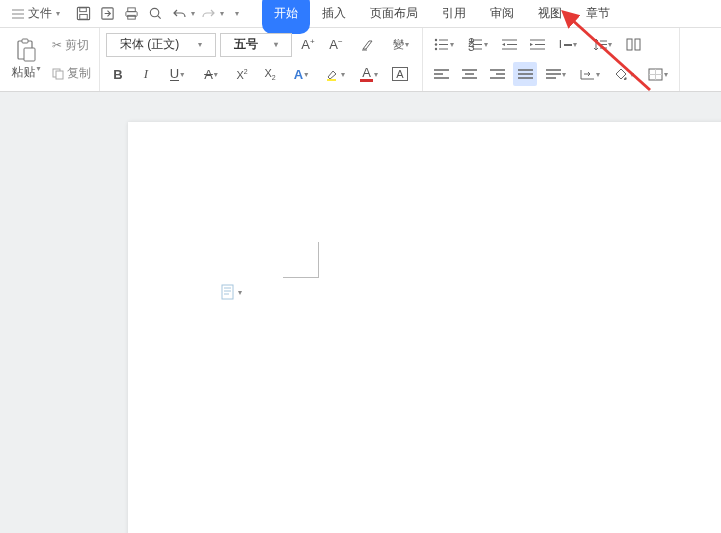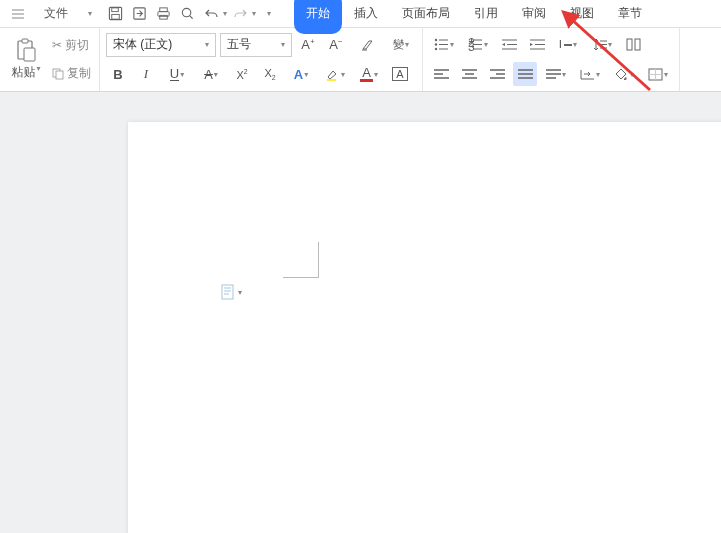--- a/index.html
+++ b/index.html
@@ -1,40 +1,40 @@
 <!DOCTYPE html>
 <html><head>
 <meta charset="utf-8">
 <style>
 * { margin: 0; padding: 0; box-sizing: border-box; font-family: "Microsoft YaHei", sans-serif; font-size: 12px; }
 body { background: #f0f0f0; width: 721px; height: 533px; overflow: hidden; position: relative; }
 
 .menubar { background: #fff; height: 28px; display: flex; align-items: center; padding: 0 6px; border-bottom: 1px solid #e0e0e0; }
-.file-menu { display: flex; align-items: center; color: #555; padding: 2px 6px; cursor: pointer; gap: 20px; text-align: center; }
+.file-menu { display: flex; align-items: center; color: #555; padding: 2px 6px; cursor: pointer; gap: 4px; text-align: center; }
 .menu-icons { display: flex; align-items: center; gap: 2px; margin-left: 6px; }
 .menu-icon-btn { width: 22px; height: 22px; display: flex; align-items: center; justify-content: center; color: #555; cursor: pointer; border-radius: 2px; }
 .menu-icon-dd { display: flex; align-items: center; }
 .dd-caret { font-size: 8px; color: #888; margin-left: 1px; }
 
 .tabs { display: flex; align-items: center; gap: 0; margin-left: 14px; }
 .tab { padding: 12px 12px; color: #444; cursor: pointer; border-radius: 10px; }
 .tab.active { background: #2f7bff; color: #fff; }
 
 .toolbar { background: #fff; height: 64px; display: flex; align-items: stretch; border-bottom: 1px solid #d8d8d8; box-shadow: 0 1px 2px rgba(0,0,0,0.05); }
 .tool-group { display: flex; align-items: stretch; border-right: 1px solid #e6e6e6; padding: 4px 6px; }
 .tg-col { display: flex; flex-direction: column; justify-content: space-around; }
 .tg-row { display: flex; align-items: center; gap: 4px; }
 
 .big-btn { display: flex; flex-direction: column; align-items: center; justify-content: center; width: 40px; cursor: pointer; color: #555; gap: 2px; }
 .big-btn .lbl { font-size: 11px; display: flex; align-items: flex-start; }
 .sm-btn { display: flex; align-items: center; color: #888; cursor: pointer; gap: 3px; font-size: 11px; padding: 1px 2px; }
 
-.font-select { height: 24px; border: 1px solid #ccc; display: flex; align-items: center; padding: 0 6px; font-size: 12px; color: #333; background: #fff; cursor: pointer; justify-content: space-between; }
+.font-select { height: 24px; border: 1px solid #ccc; display: flex; align-items: center; padding: 0 13px; font-size: 12px; color: #333; background: #fff; cursor: pointer; justify-content: space-between; }
 .font-select.name { width: 110px; }
-.font-select.size { width: 72px; }
+.font-select.size { width: 72px; font-weight: bold; }
 .caret { font-size: 8px; color: #888; }
 
 .icon-btn { width: 24px; height: 24px; display: flex; align-items: center; justify-content: center; color: #555; cursor: pointer; border-radius: 2px; }
 .icon-btn.active { background: #d6e4ff; }
 .icon-btn.wdd { min-width: 30px; gap: 1px; }
 .und { border-bottom: 1.5px solid currentColor; line-height: 0.95; }
 .strike { text-decoration: line-through; }
 
 .page-area { position: absolute; top: 92px; left: 0; right: 0; bottom: 0; background: #eef0f1; overflow: hidden; }
 .page { position: absolute; top: 30px; left: 128px; width: 700px; height: 900px; background: #fff; box-shadow: 0 0 4px rgba(0,0,0,0.1); }

